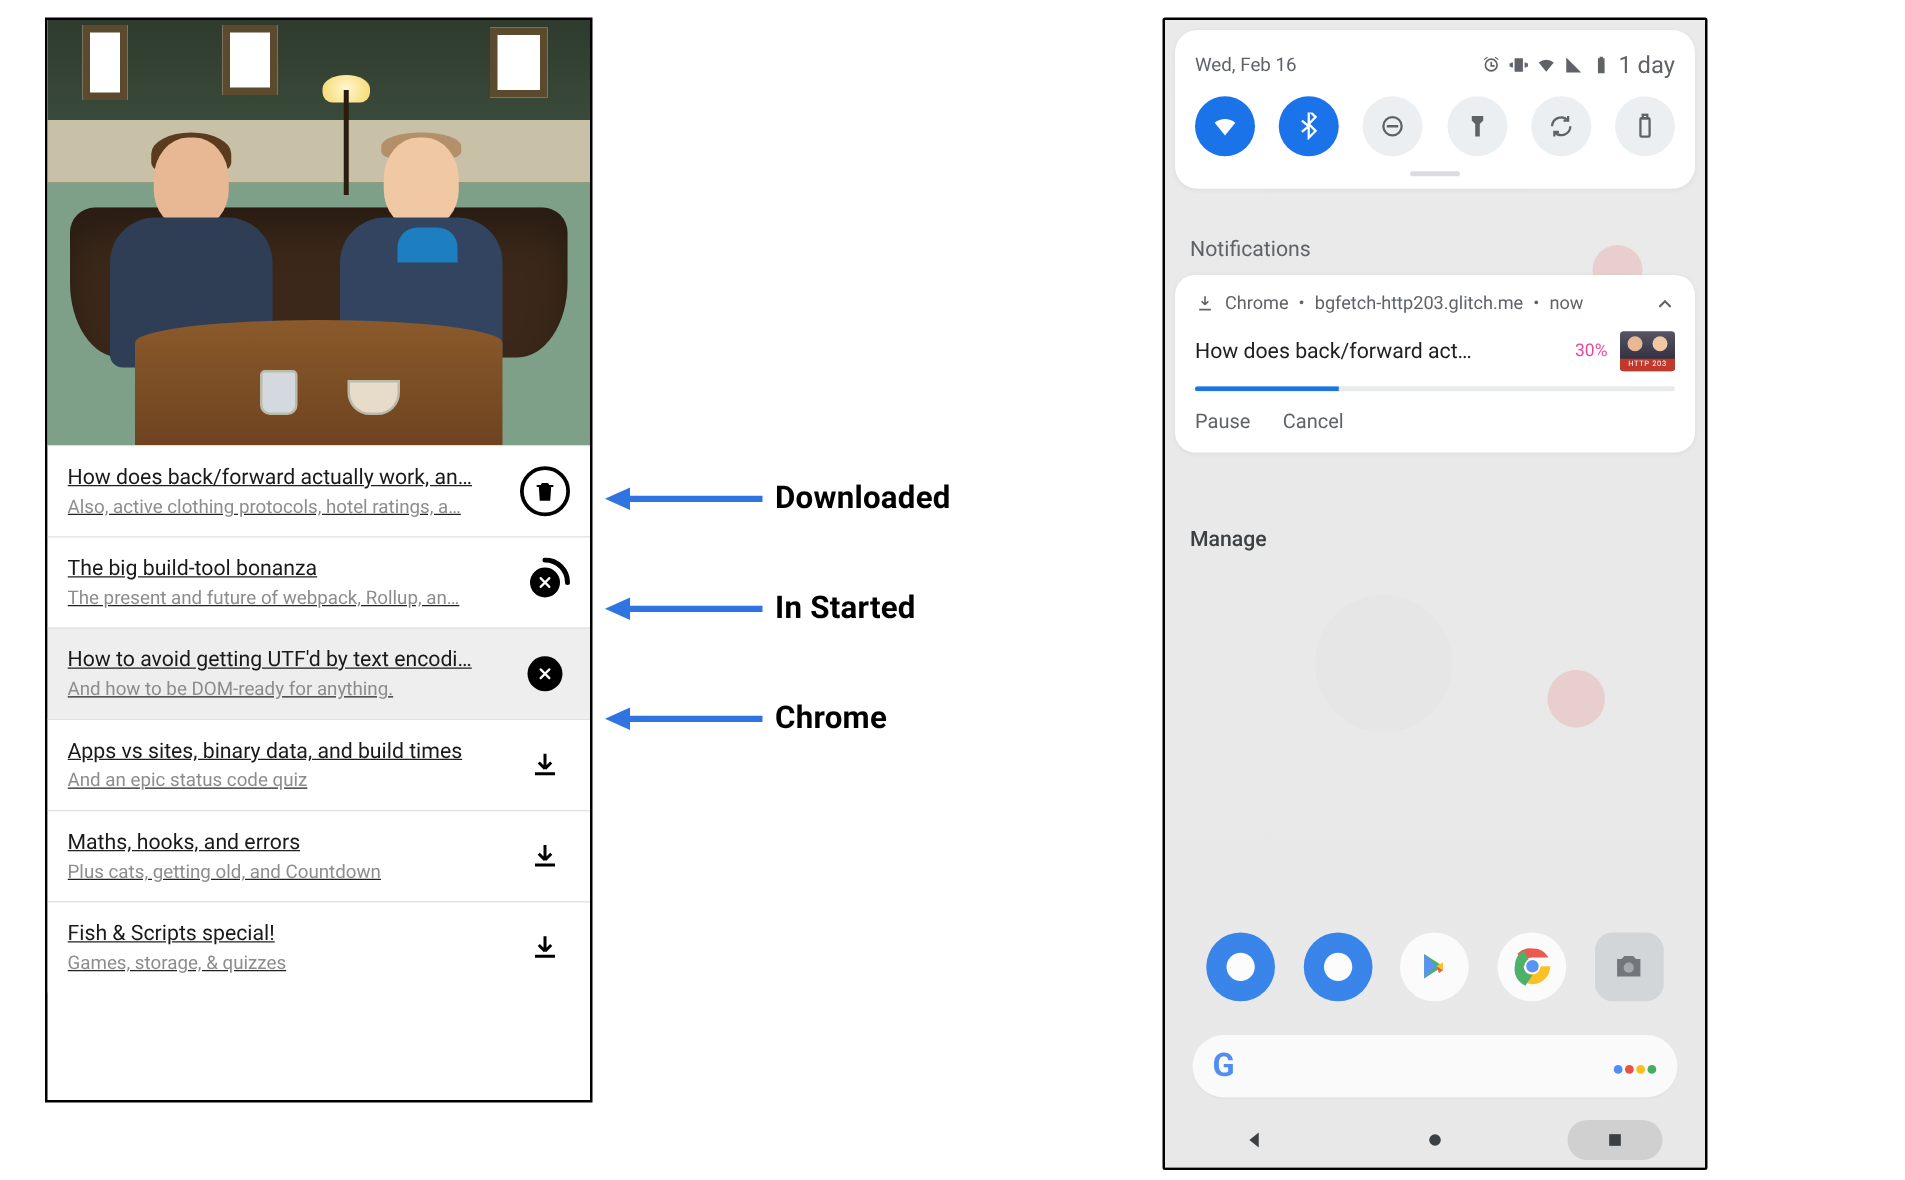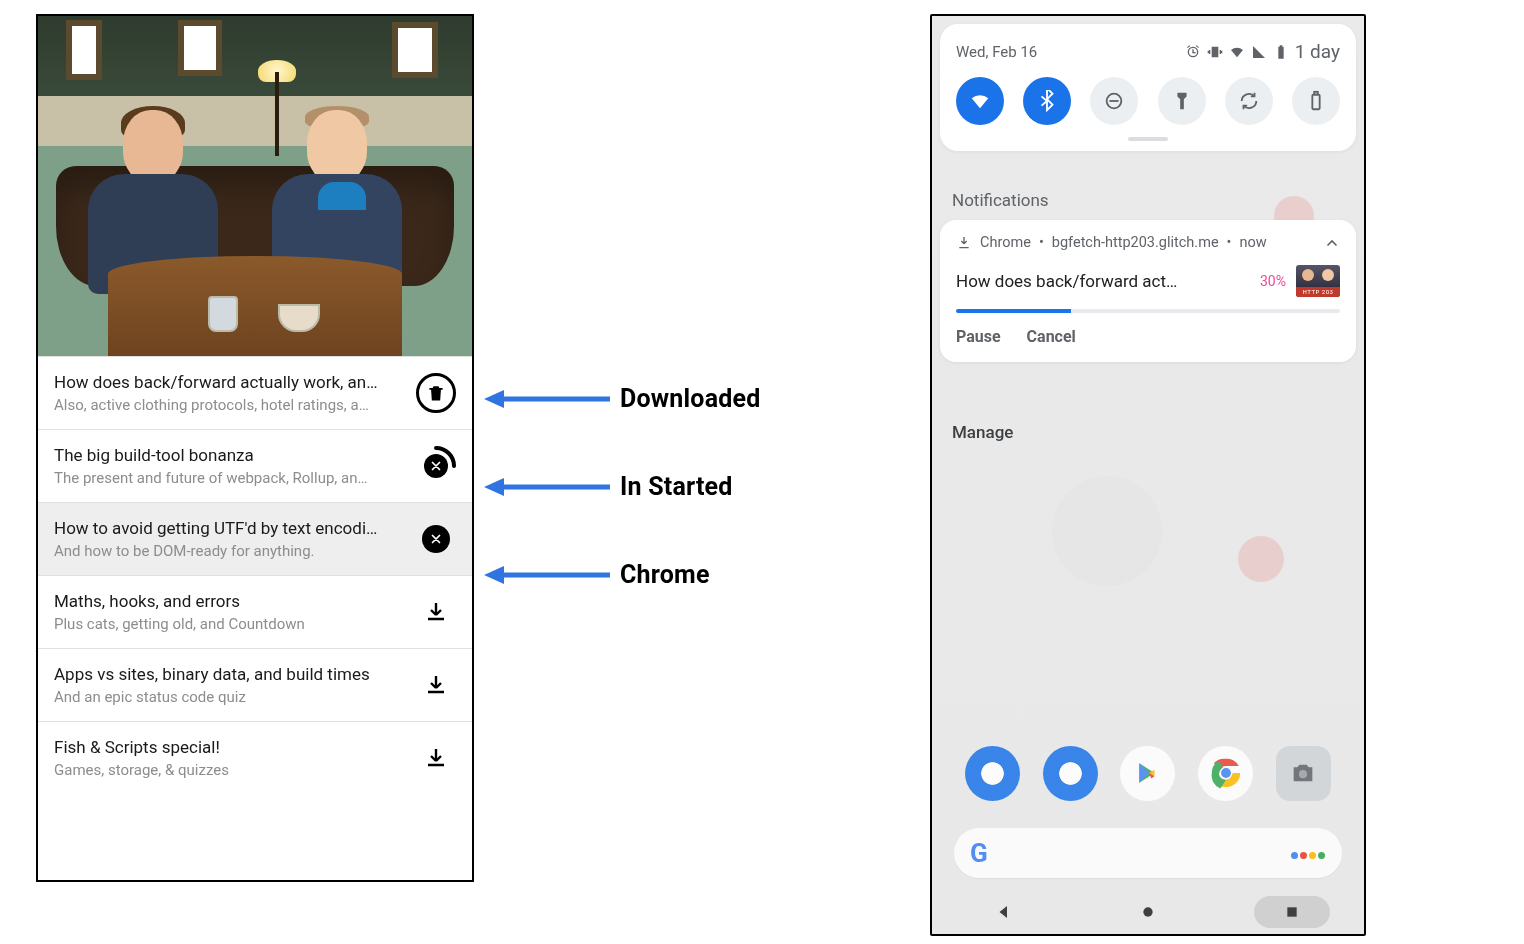--- a/index.html
+++ b/index.html
@@ -58,21 +58,21 @@
   .hero .cup.c2 { left:240px; }
 
   .episodes { }
   .ep {
     display:flex; align-items:center; justify-content:space-between;
     padding:14px 14px 14px 16px;
     border-top:1px solid #e0e0e0;
     background:#fff;
   }
   .ep.active { background:#eeeeee; }
-  .ep-text { flex:1; min-width:0; padding-right:10px; }
+  .ep-text { flex:1; min-width:0; padding-right:10px;text-decoration:underline; }
   .ep-title { font-size:17px; color:#1a1a1a; white-space:nowrap; overflow:hidden; text-overflow:ellipsis; }
   .ep-sub   { font-size:15px; color:#8d8d8d; white-space:nowrap; overflow:hidden; text-overflow:ellipsis; margin-top:4px; }
   .ep-action { width:44px; height:44px; display:flex; align-items:center; justify-content:center; flex-shrink:0; }
 
   
   .trash-circle { width:40px; height:40px; border:3px solid #000; border-radius:50%; display:flex; align-items:center; justify-content:center; }
   .trash-circle svg { width:20px; height:22px; }
   
   .progress-wrap { position:relative; width:40px; height:40px; }
   .progress-wrap .xfill { position:absolute; top:8px; left:8px; width:24px; height:24px; background:#000; border-radius:50%; display:flex; align-items:center; justify-content:center; color:#fff; font-size:16px; font-weight:700; }
@@ -137,21 +137,21 @@
   .notif-head .spacer { flex:1; }
   .notif-body { display:flex; align-items:center; justify-content:space-between; margin-top:14px; gap:10px; }
   .notif-title { font-size:17px; color:#202124; white-space:nowrap; overflow:hidden; text-overflow:ellipsis; flex:1; }
   .notif-pct { color:#ec4899; font-size:14px; }
   .notif-thumb { width:44px; height:32px; background:linear-gradient(#556,#223); border-radius:3px; position:relative; overflow:hidden; }
   .notif-thumb::before{content:"";position:absolute;top:4px;left:6px;width:12px;height:12px;background:#e8b894;border-radius:50%}
   .notif-thumb::after{content:"";position:absolute;top:4px;right:6px;width:12px;height:12px;background:#f1c8a4;border-radius:50%}
   .notif-thumb .tag{position:absolute;bottom:0;left:0;right:0;height:10px;background:#c0392b;font-size:6px;color:#fff;text-align:center;line-height:10px;letter-spacing:.5px}
   .notif-prog { height:4px; background:#e8eaed; border-radius:2px; margin-top:12px; overflow:hidden; }
   .notif-prog .fill { height:100%; background:#1a73e8; width:30%; }
-  .notif-actions { display:flex; gap:26px; margin-top:14px; color:#5f6368; font-size:16px;font-weight:bold; }
+  .notif-actions { display:flex; gap:26px; margin-top:14px; color:#5f6368; font-size:16px; }
   .notif-actions span { cursor:pointer; }
 
   .manage { position:absolute; left:20px; top:406px; color:#3c4043; font-size:17px; font-weight:500; }
 
   
   .blob{position:absolute;border-radius:50%;opacity:.18}
 </style>
 </head>
 <body>
 
@@ -226,34 +226,34 @@
         <div class="cancel-solid">
           <svg viewBox="0 0 24 24" width="14" height="14">
               <path d="M18 6L6 18M6 6l12 12" stroke="#fff" stroke-width="3" stroke-linecap="round"></path>
             </svg>
         </div>
       </div>
     </div>
 
     <div class="ep">
       <div class="ep-text">
-        <div class="ep-title">Maths, hooks, and errors</div>
-        <div class="ep-sub">Plus cats, getting old, and Countdown</div>
+        <div class="ep-title">Apps vs sites, binary data, and build times</div>
+        <div class="ep-sub">And an epic status code quiz</div>
       </div>
       <div class="ep-action dl">
         <svg viewBox="0 0 24 24" fill="none" stroke="#000" stroke-width="2.4">
             <path d="M12 3v12m0 0l-5-5m5 5l5-5M4 19h16"></path>
           </svg>
       </div>
     </div>
 
     <div class="ep">
       <div class="ep-text">
-        <div class="ep-title">Apps vs sites, binary data, and build times</div>
-        <div class="ep-sub">And an epic status code quiz</div>
+        <div class="ep-title">Maths, hooks, and errors</div>
+        <div class="ep-sub">Plus cats, getting old, and Countdown</div>
       </div>
       <div class="ep-action dl">
         <svg viewBox="0 0 24 24" fill="none" stroke="#000" stroke-width="2.4">
             <path d="M12 3v12m0 0l-5-5m5 5l5-5M4 19h16"></path>
           </svg>
       </div>
     </div>
 
     <div class="ep">
       <div class="ep-text">

